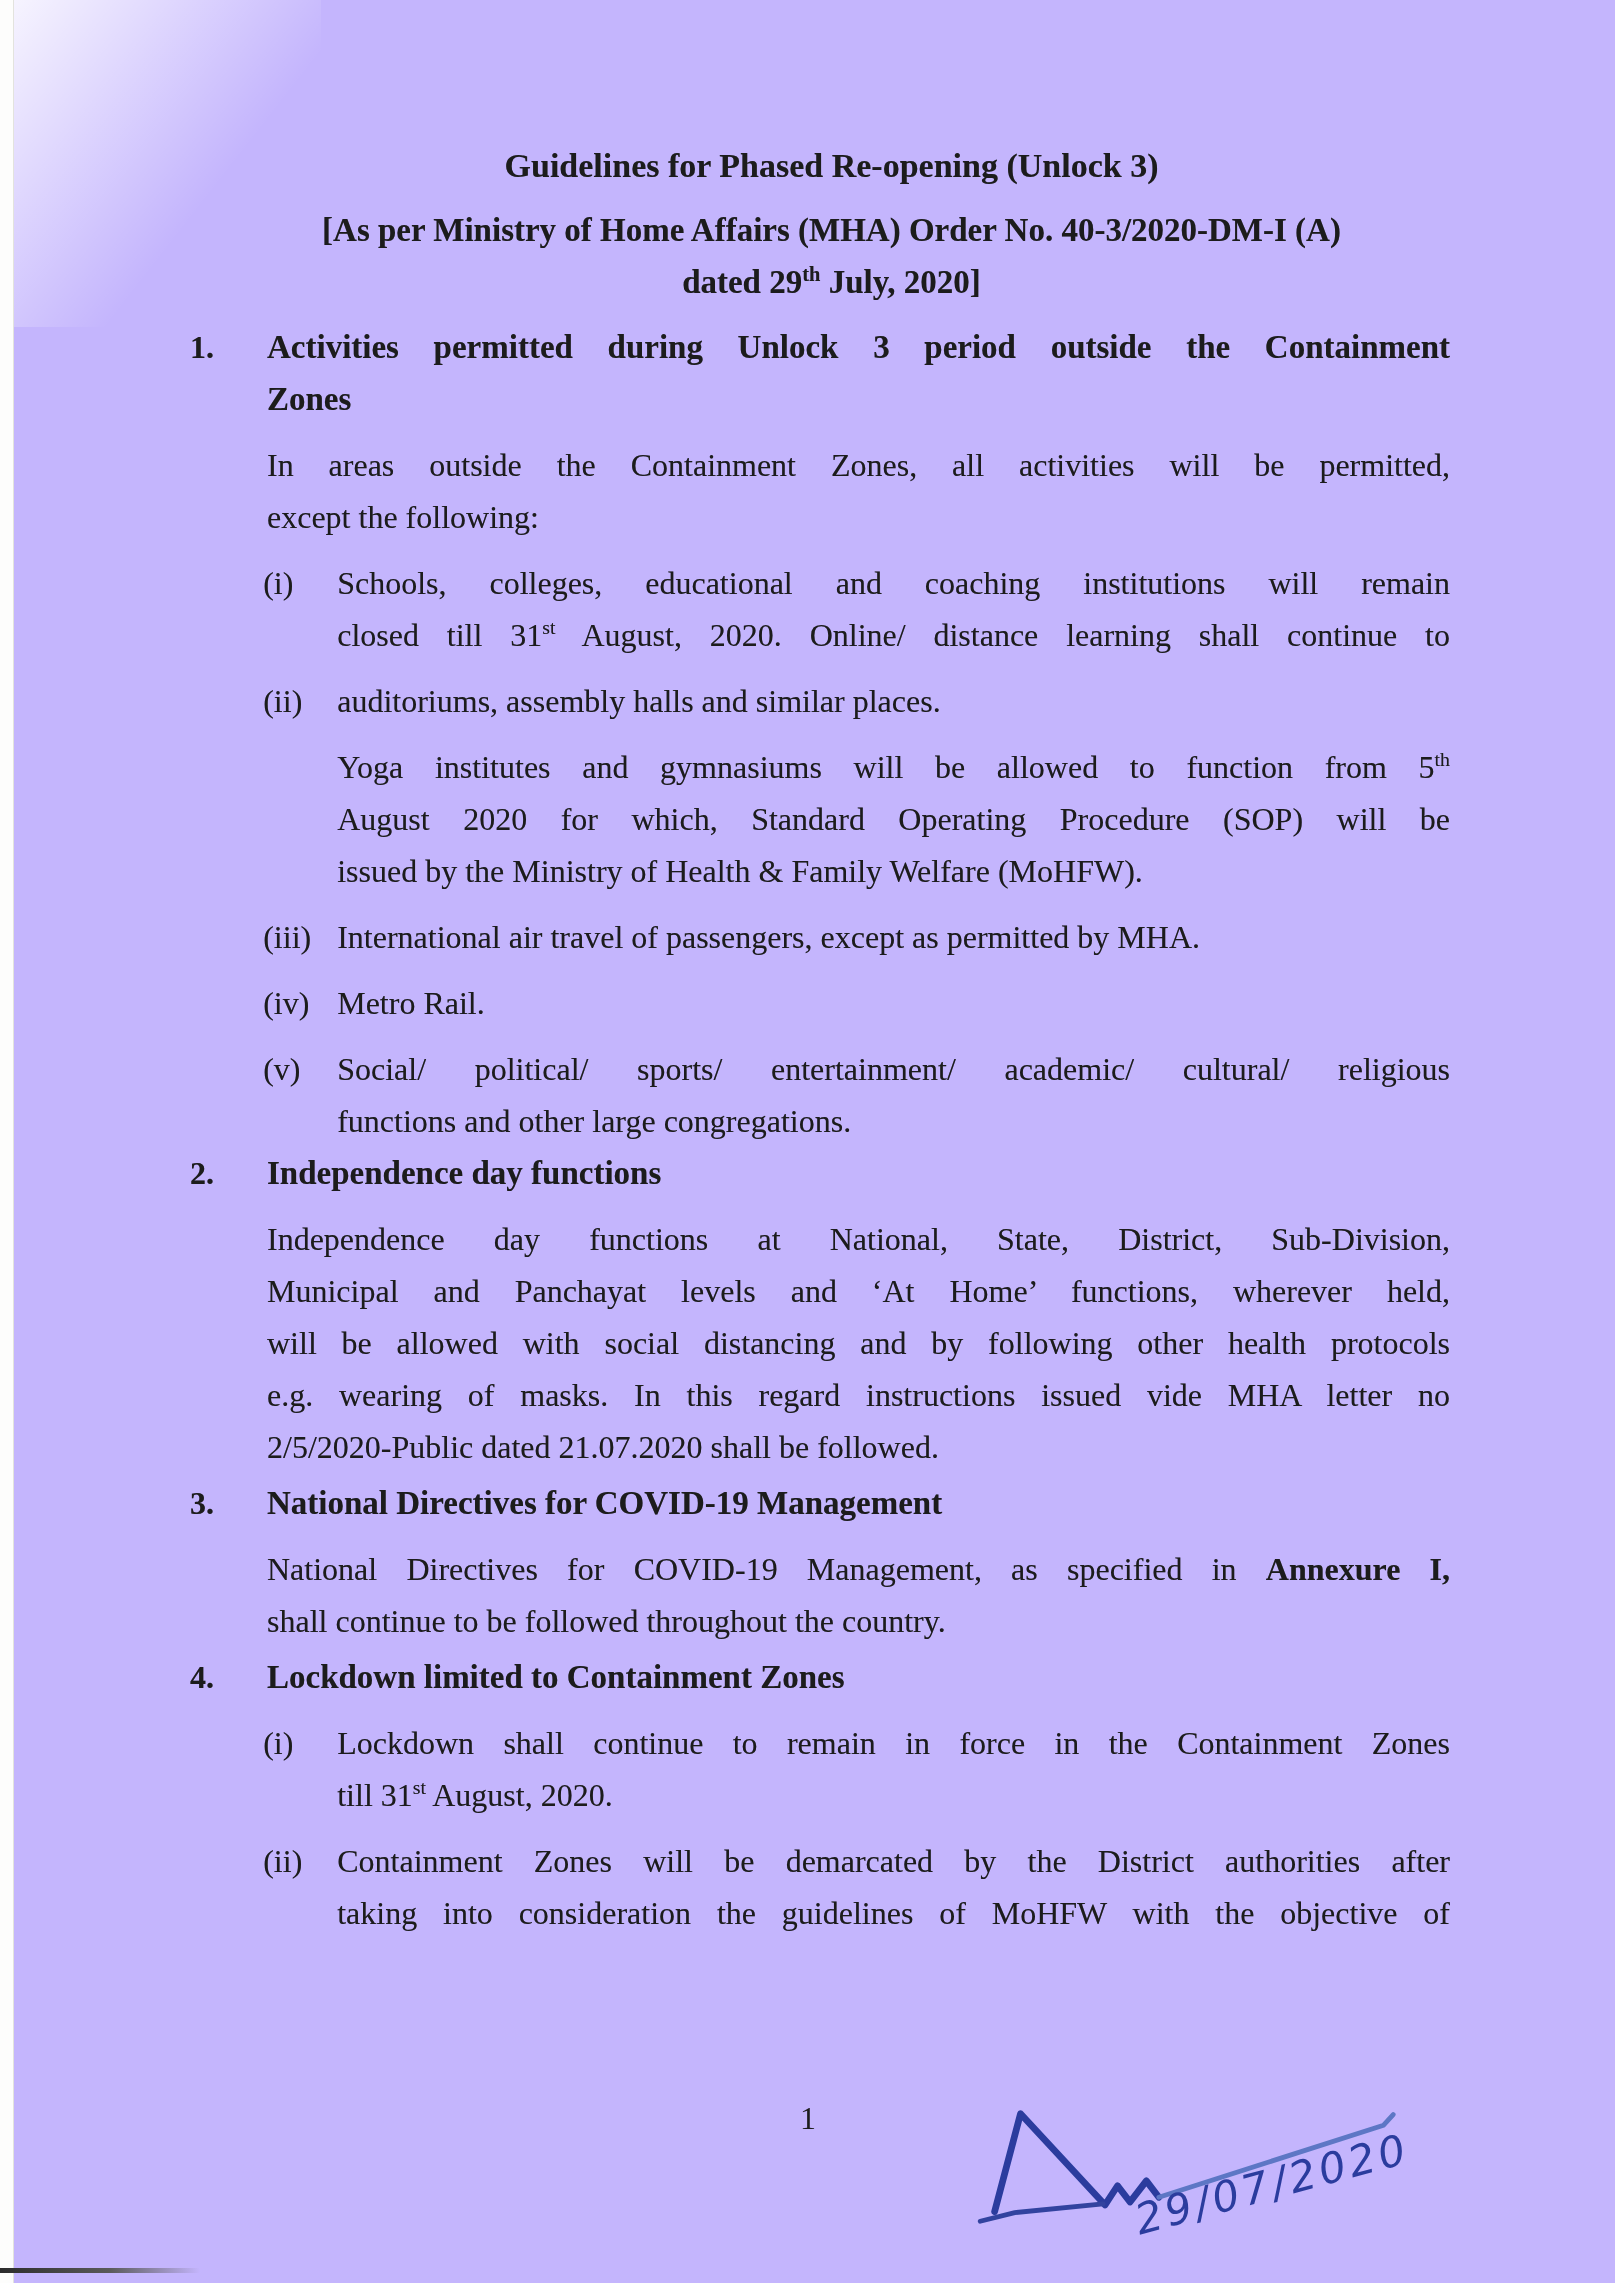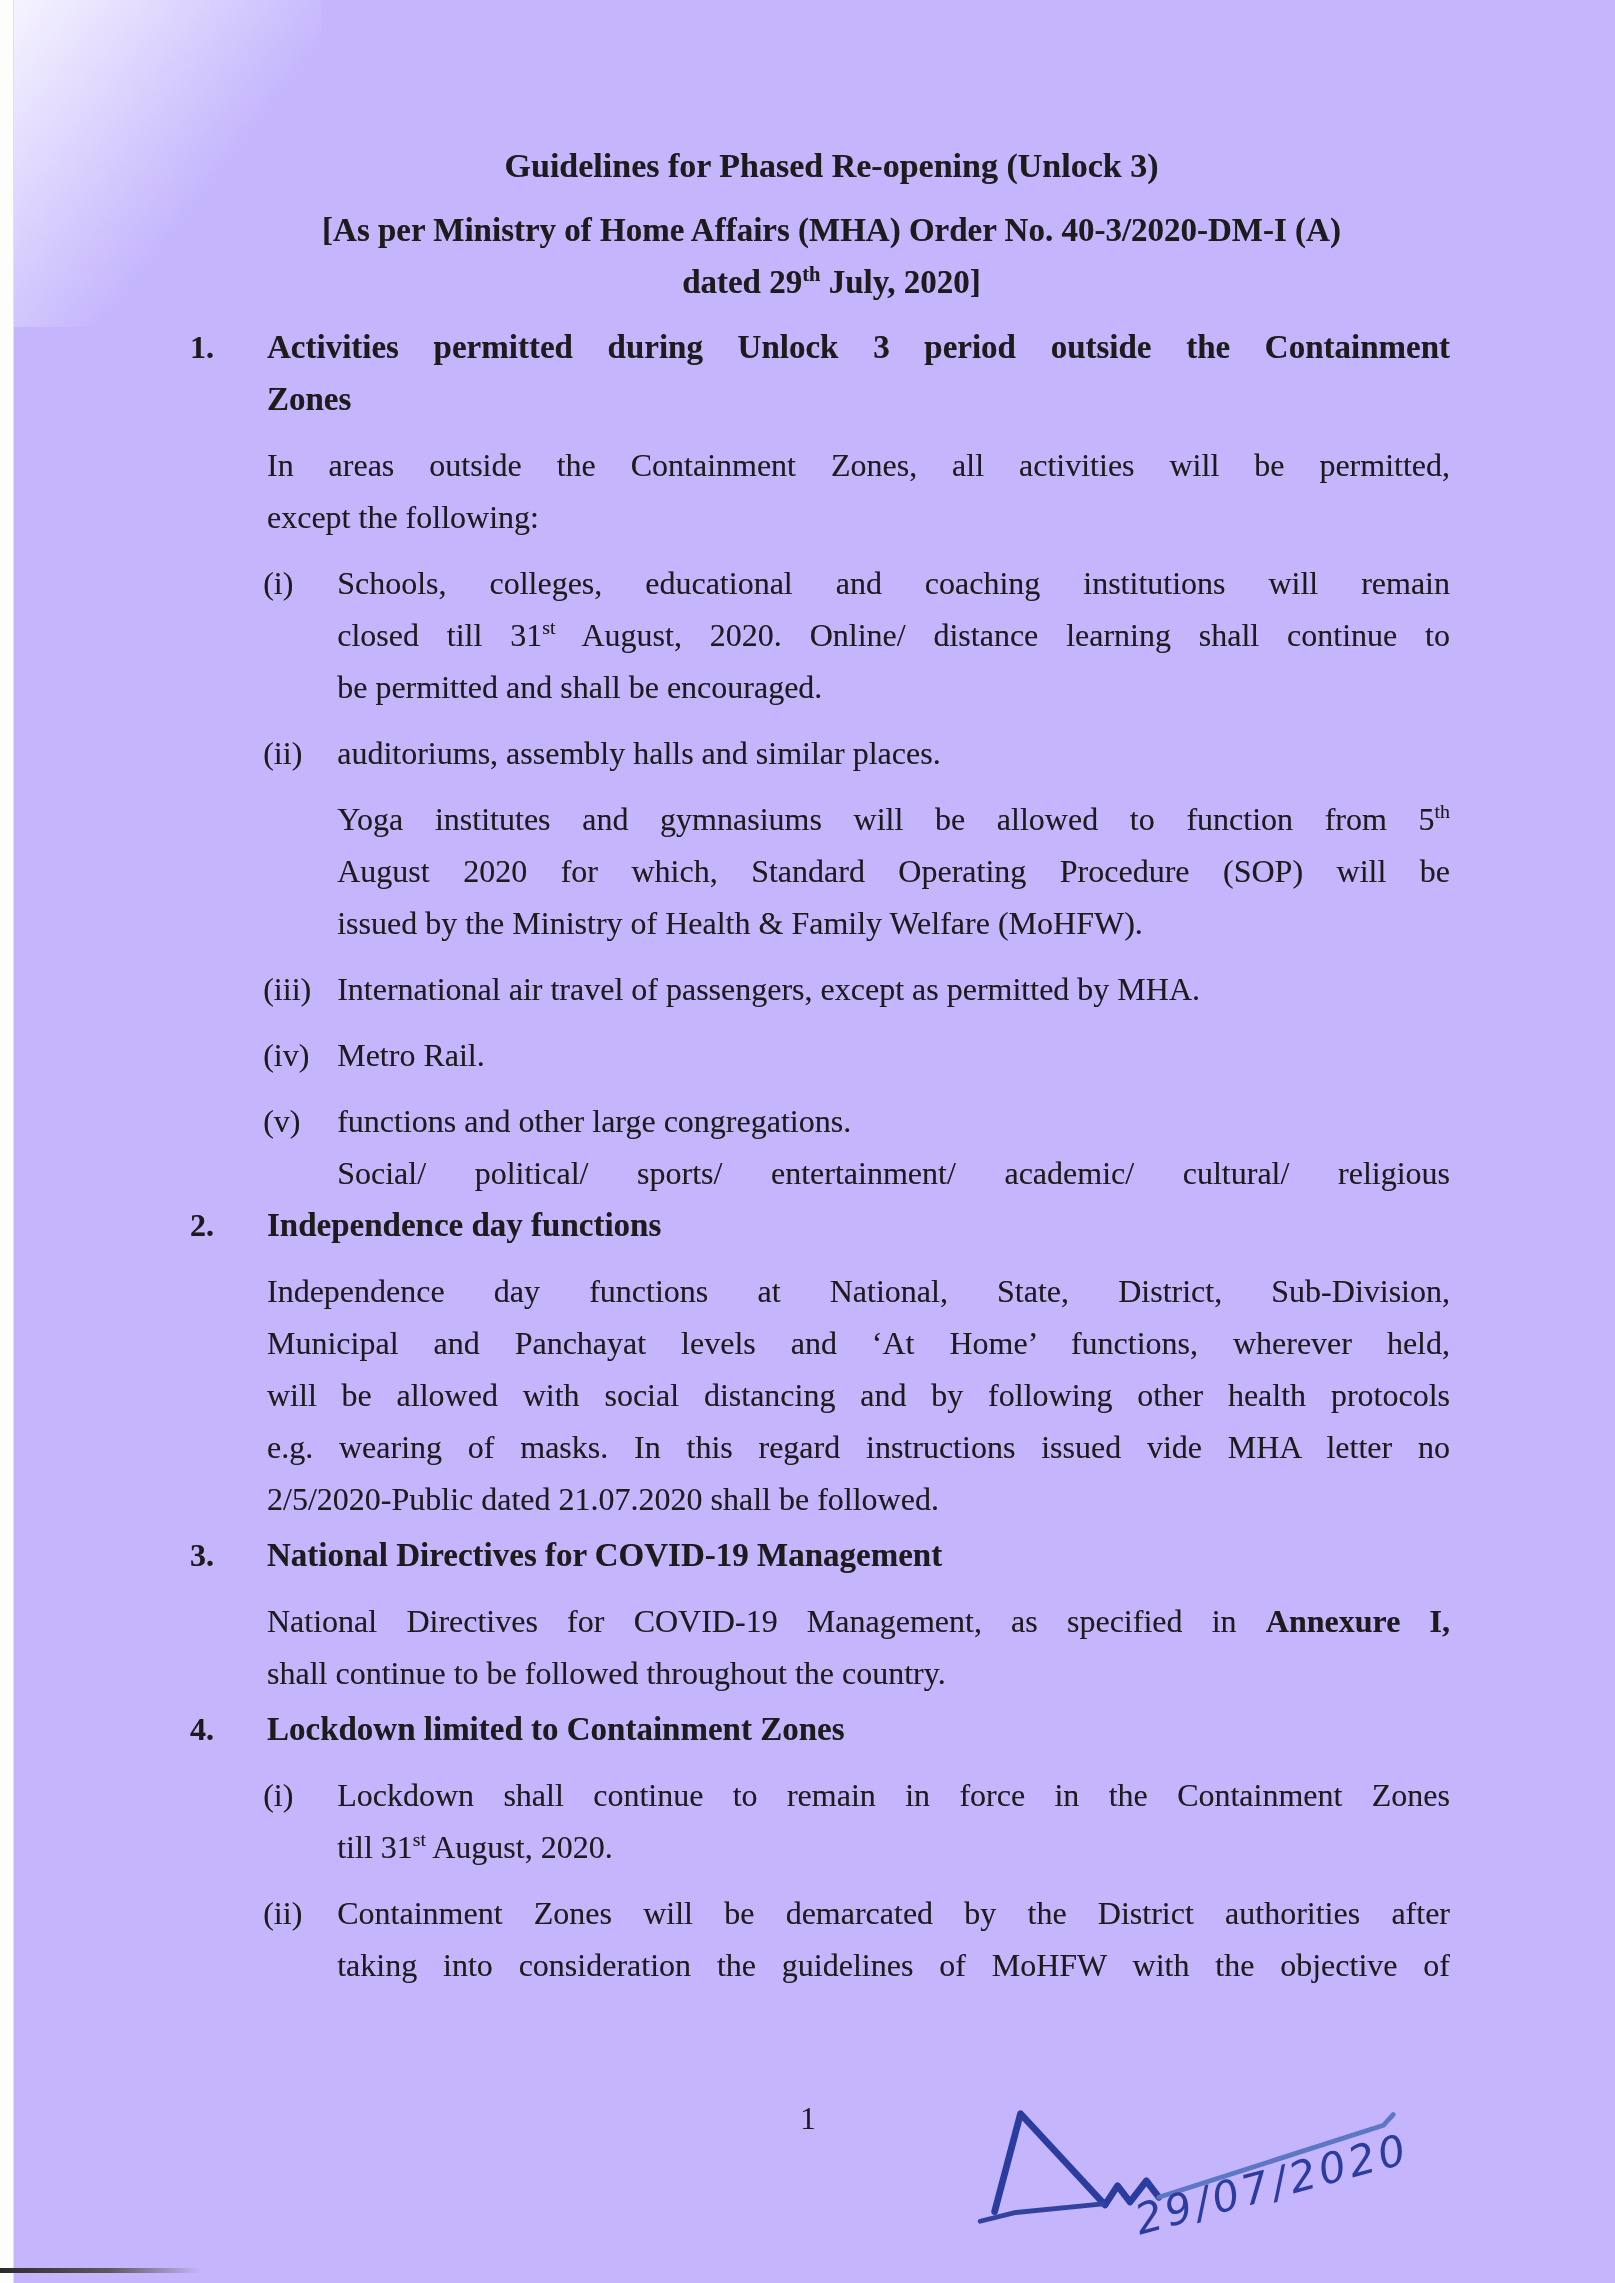--- a/index.html
+++ b/index.html
@@ -63,21 +63,20 @@
       </div>
       <div class="mt6">
         <div class="ln j">In areas outside the Containment Zones, all activities will be permitted,</div>
         <div class="ln">except the following:</div>
       </div>
 
       <div class="item mt6">
         <span class="marker">(i)</span>
         <div class="ln j">Schools, colleges, educational and coaching institutions will remain</div>
         <div class="ln j"><span>closed till 31</span><sup>st</sup><span> August, 2020. Online/ distance learning shall continue to</span></div>
-        <div class="ln">be permitted and shall be encouraged.</div>
       </div>
 
       <div class="item mt6">
         <span class="marker">(ii)</span>
         <div class="ln">auditoriums, assembly halls and similar places.</div>
       </div>
 
       <div class="item mt6">
         <div class="ln j"><span>Yoga institutes and gymnasiums will be allowed to function from 5</span><sup>th</sup></div>
         <div class="ln j">August 2020 for which, Standard Operating Procedure (SOP) will be</div>
@@ -89,22 +88,22 @@
         <div class="ln">International air travel of passengers, except as permitted by MHA.</div>
       </div>
 
       <div class="item mt6">
         <span class="marker">(iv)</span>
         <div class="ln">Metro Rail.</div>
       </div>
 
       <div class="item mt6">
         <span class="marker">(v)</span>
+        <div class="ln j">Social/ political/ sports/ entertainment/ academic/ cultural/ religious</div>
         <div class="ln">functions and other large congregations.</div>
-        <div class="ln j">Social/ political/ sports/ entertainment/ academic/ cultural/ religious</div>
       </div>
 
     </div>
 
     <div class="section mt0">
       <span class="sec-num">2.</span>
       <div class="heading">
         <div class="ln">Independence day functions</div>
       </div>
       <div class="mt6">

